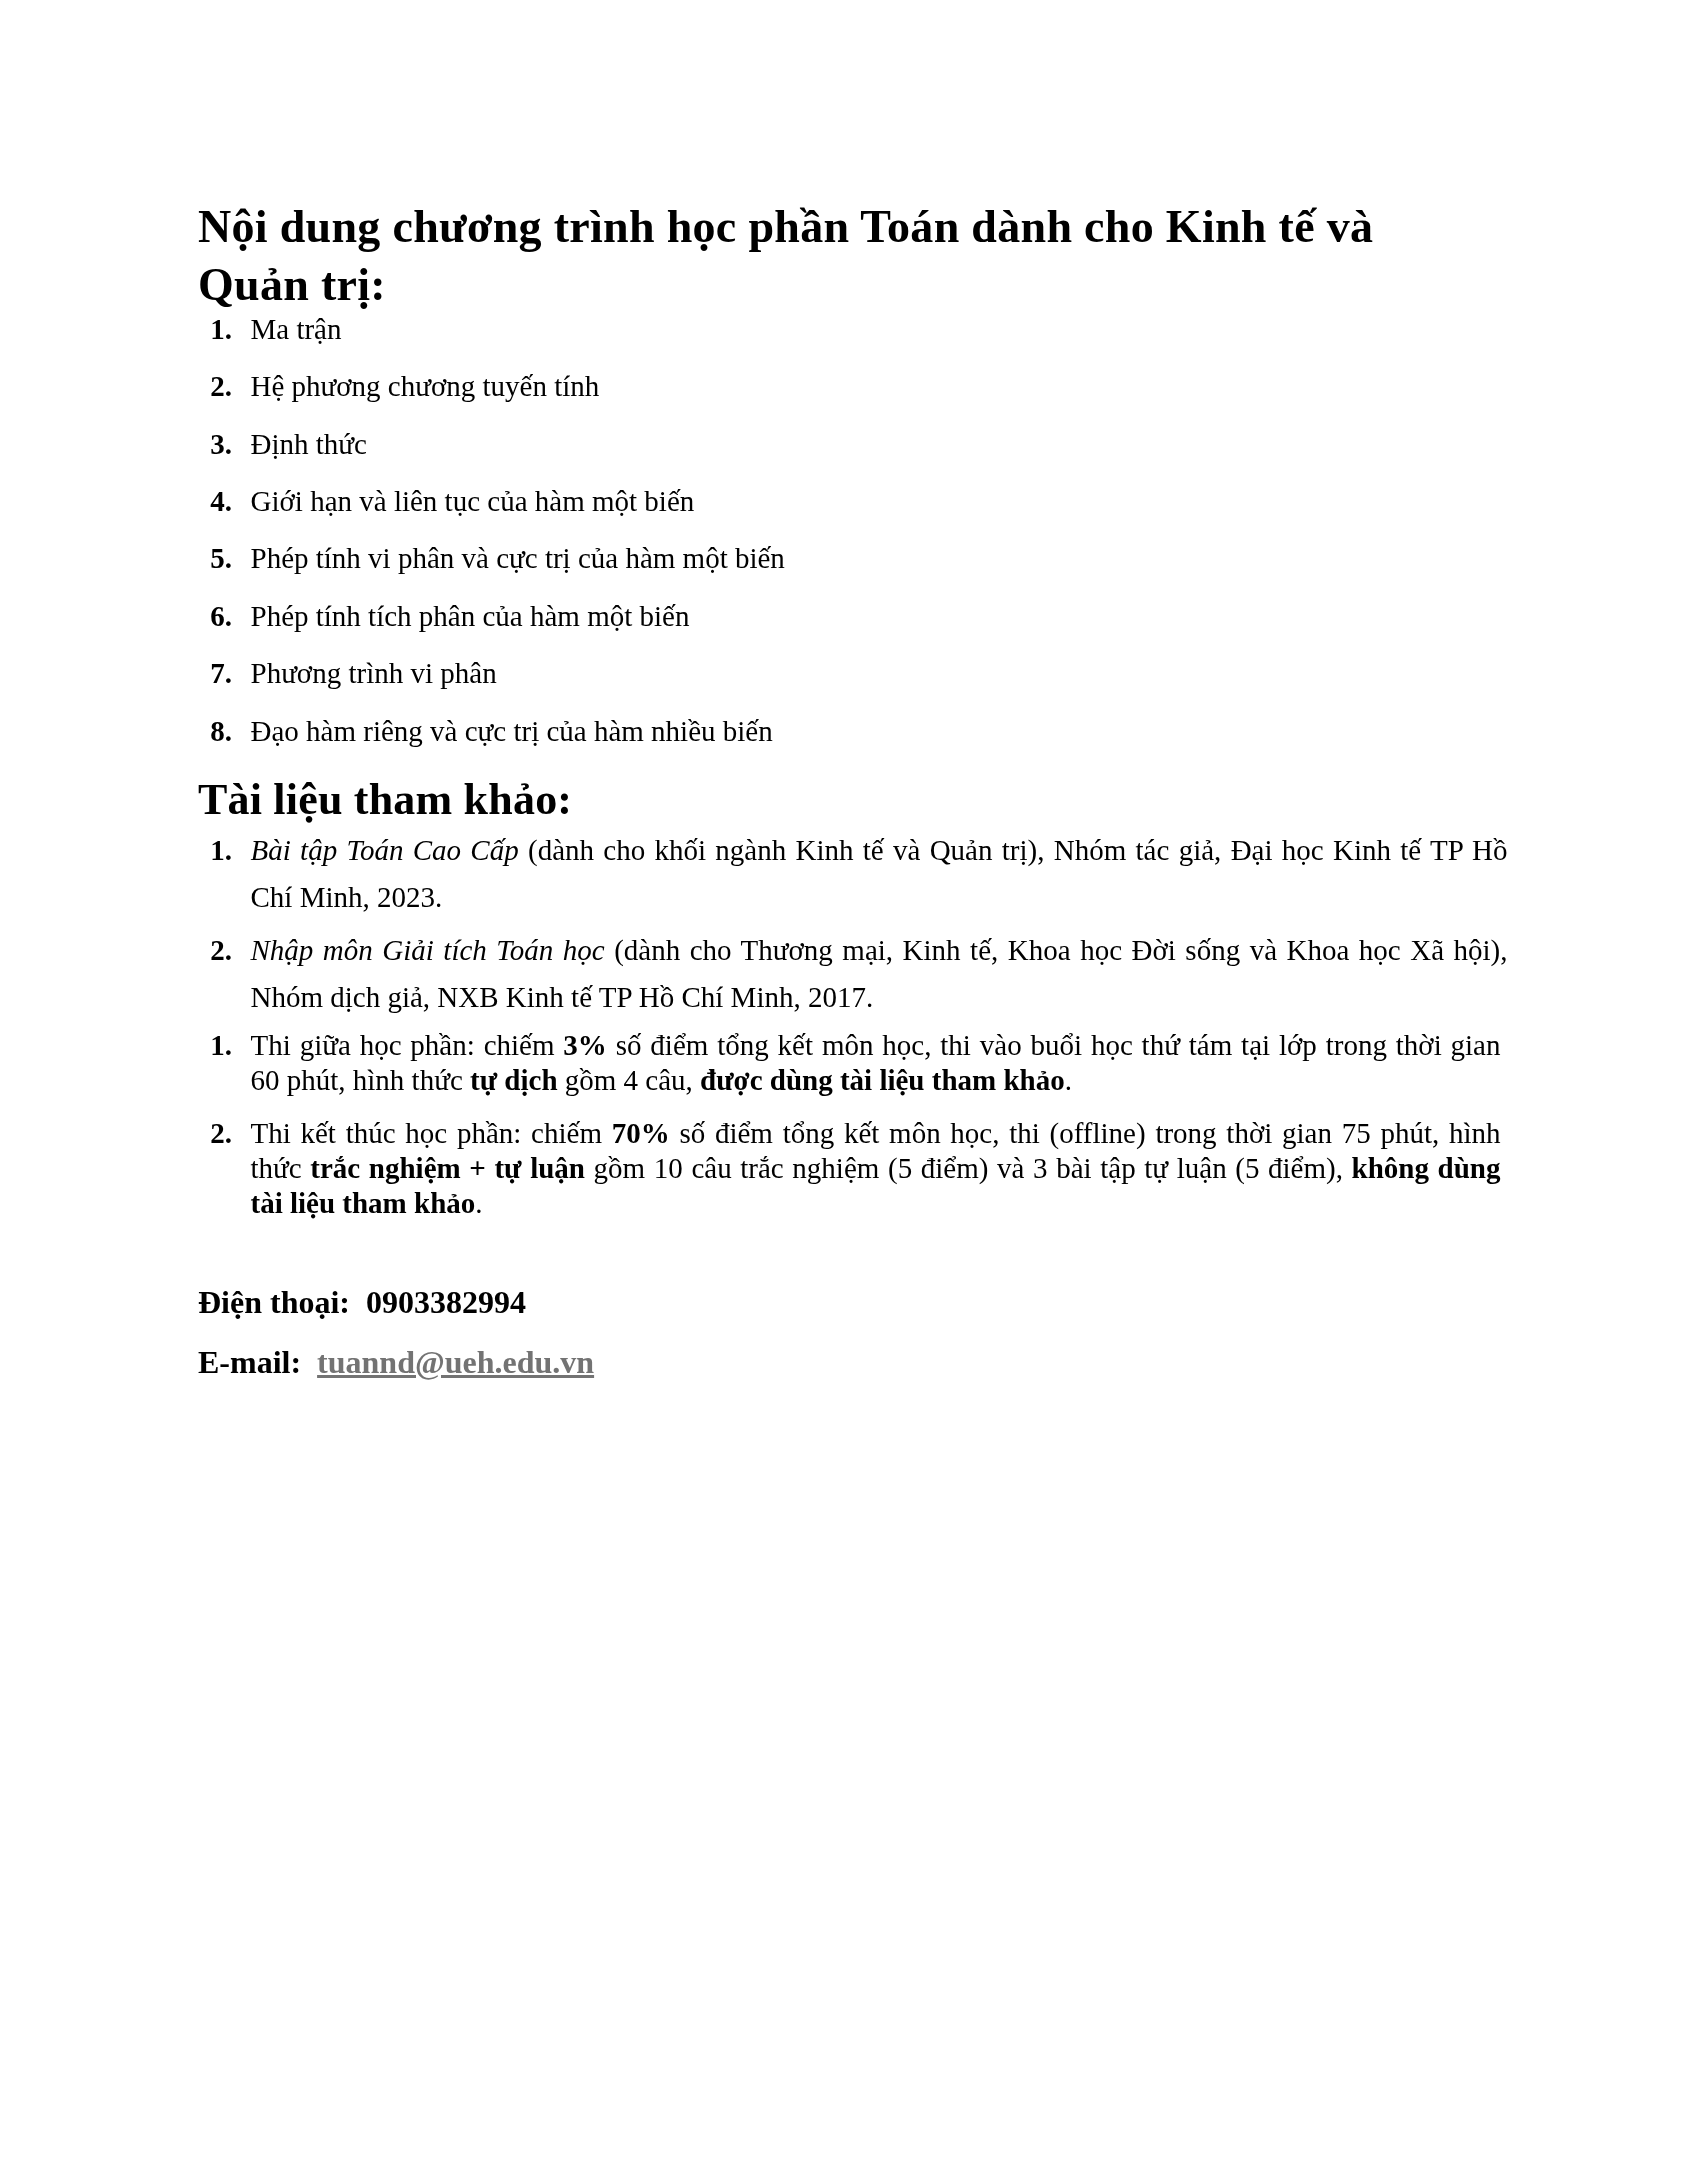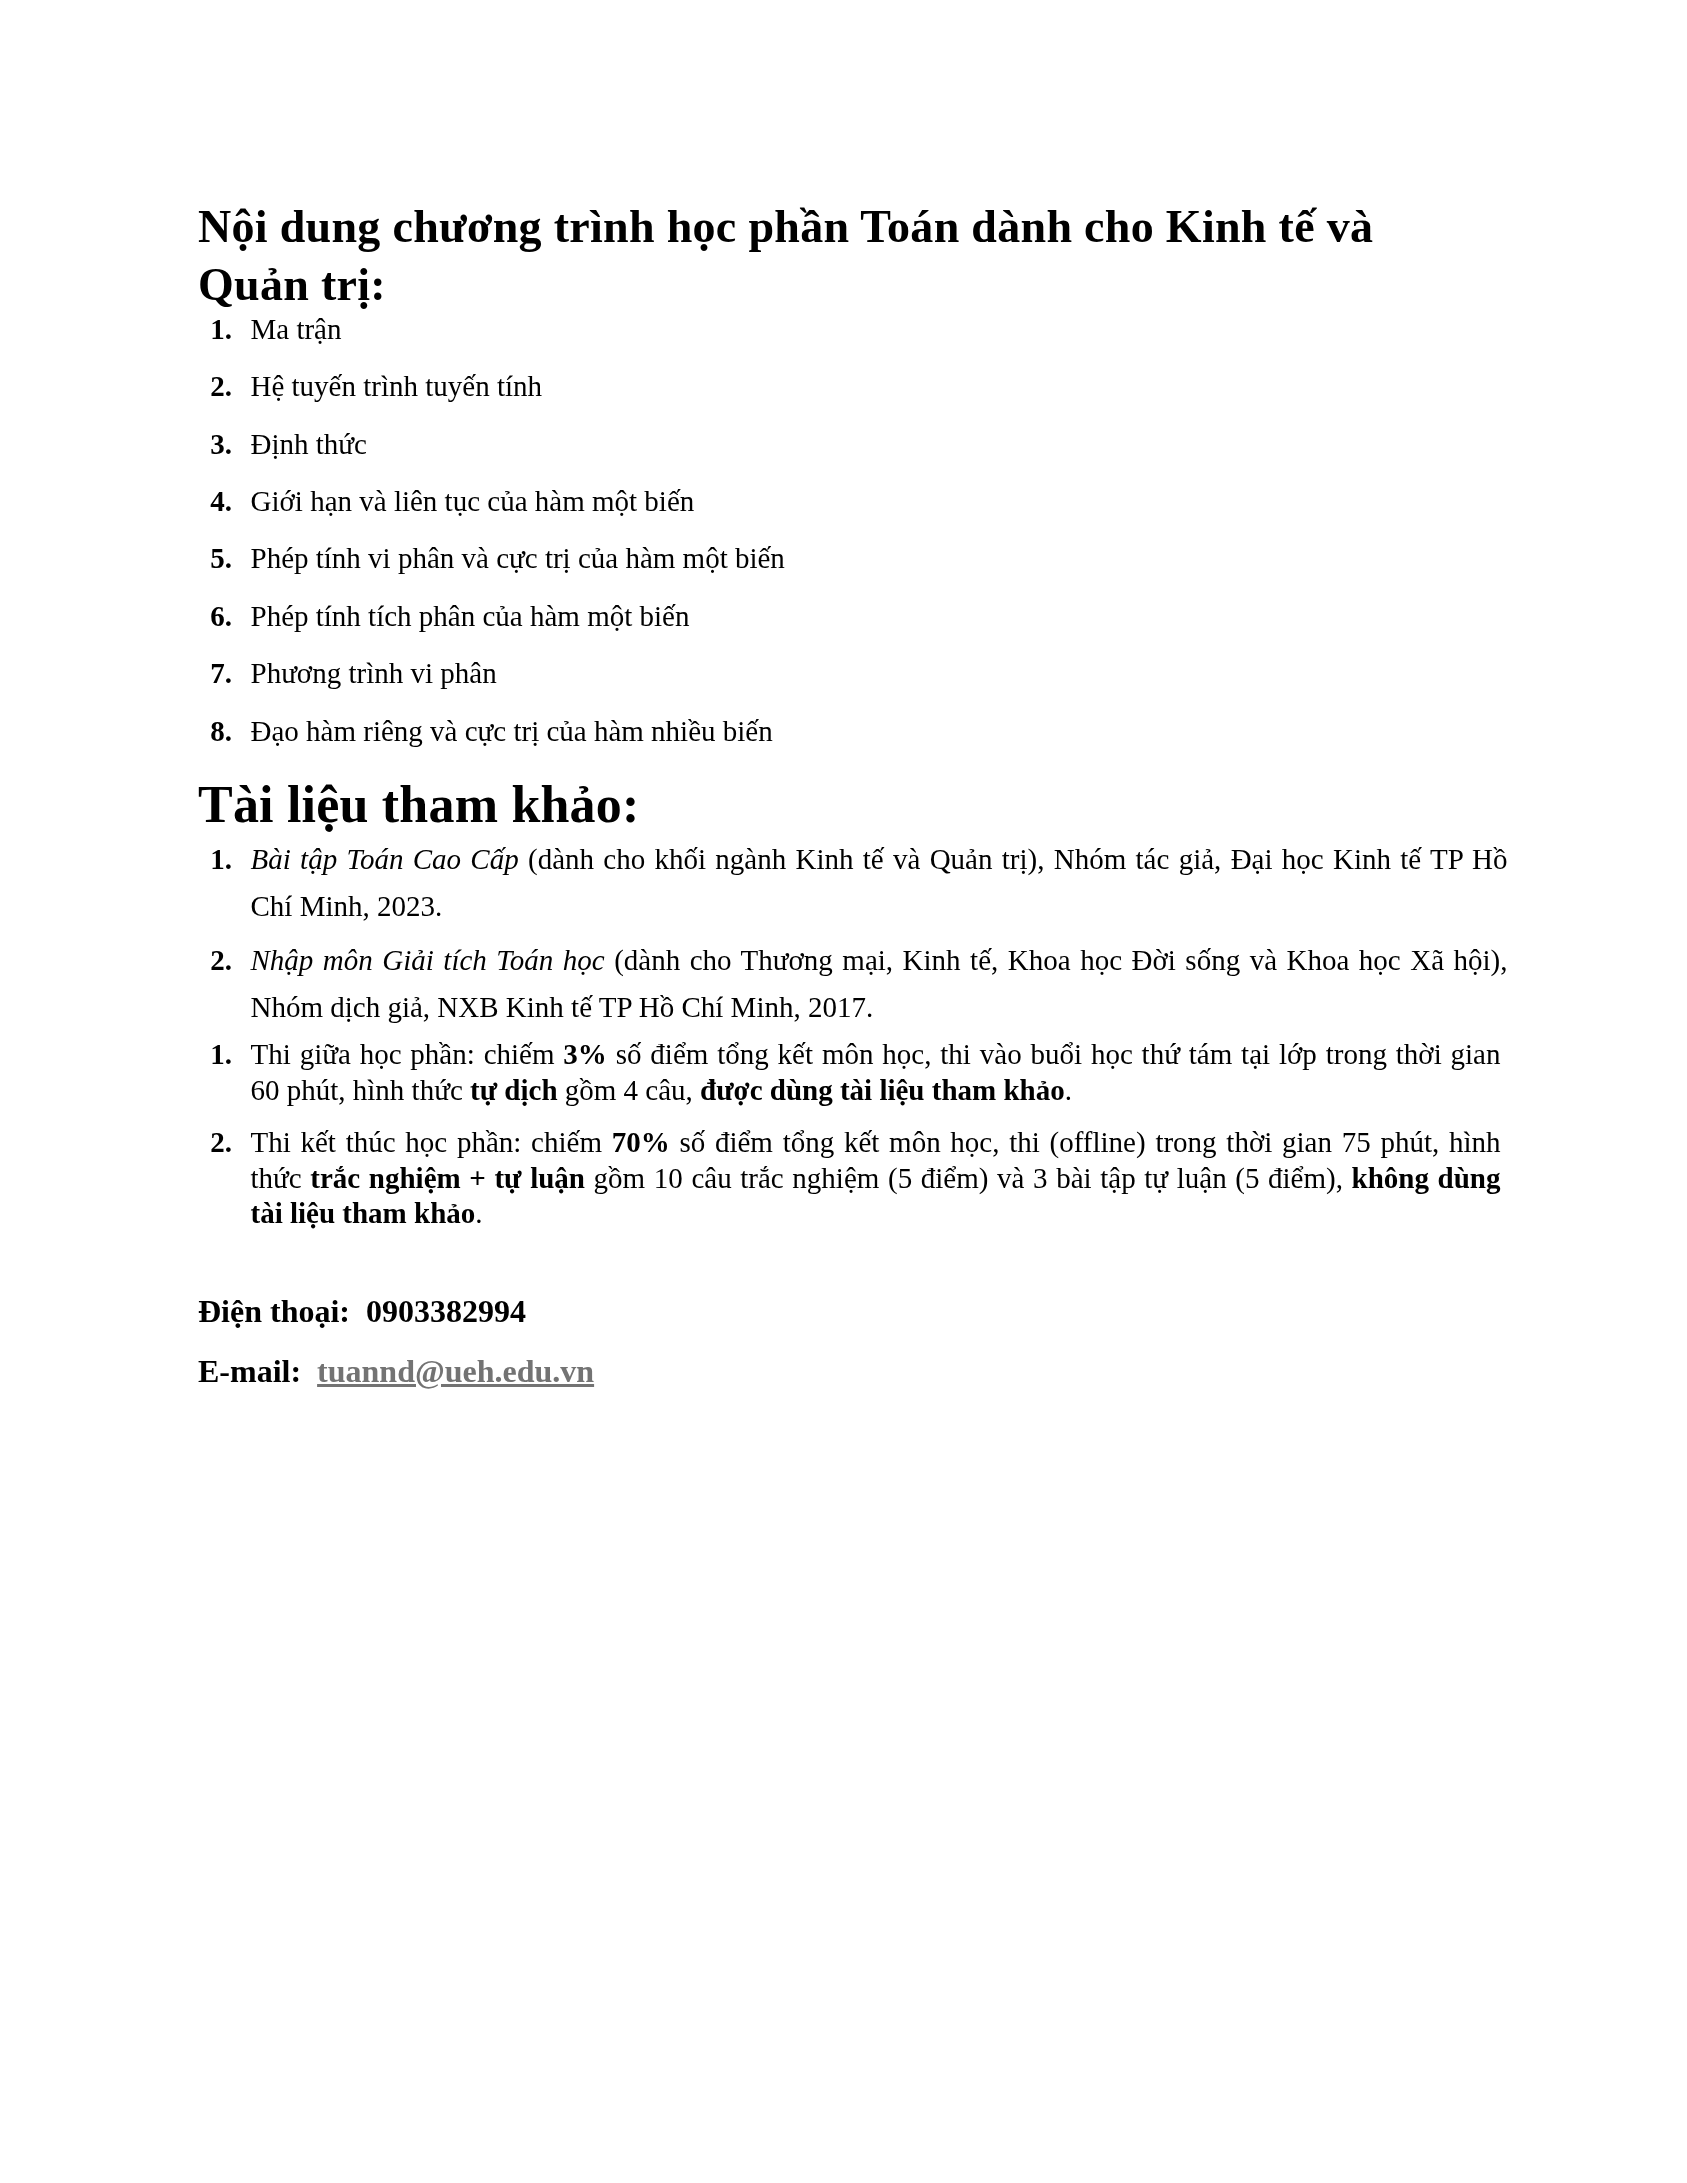--- a/index.html
+++ b/index.html
@@ -26,21 +26,21 @@
   
   h1.doc-title {
     font-size: 46px;
     font-weight: bold;
     line-height: 1.27;
     margin: 0;
     letter-spacing: 0.3px;
     max-width: 1290px;
   }
   h2.section-heading {
-    font-size: 52px;
+    font-size: 44px;
     font-weight: bold;
     line-height: 1.2;
     margin: 0;
     letter-spacing: 0.2px;
   }
 
   
   ol.num-list {
     list-style: none;
     margin: 0;
@@ -147,21 +147,21 @@
 
   <h1 class="doc-title">Nội dung chương trình học phần Toán dành cho Kinh tế và Quản trị:</h1>
 
   <ol class="num-list topics" id="topics-list">
       <li>
         <span class="li-marker">1.</span>
         <span class="li-body">Ma trận</span>
       </li>
       <li>
         <span class="li-marker">2.</span>
-        <span class="li-body">Hệ tuyến trình tuyến tính</span>
+        <span class="li-body">Hệ phương chương tuyến tính</span>
       </li>
       <li>
         <span class="li-marker">3.</span>
         <span class="li-body">Định thức</span>
       </li>
       <li>
         <span class="li-marker">4.</span>
         <span class="li-body">Giới hạn và liên tục của hàm một biến</span>
       </li>
       <li>

